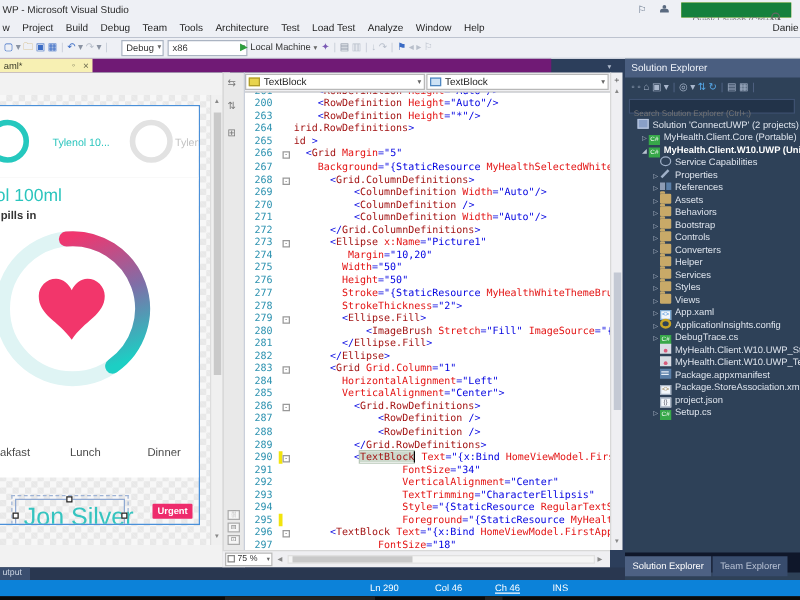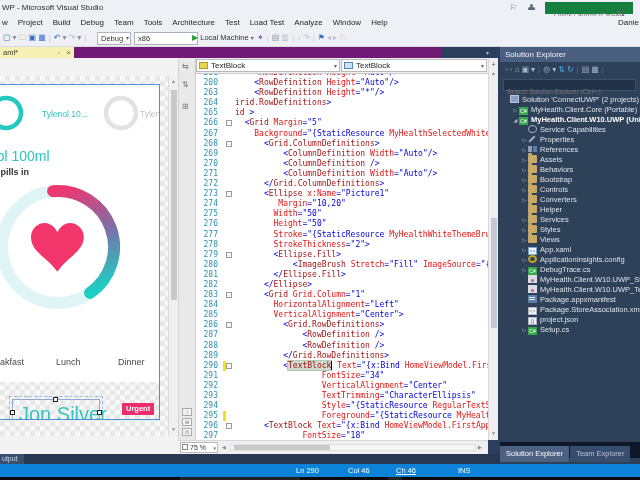--- a/index.html
+++ b/index.html
@@ -383,21 +383,21 @@
   </div>
 
   <div class="abs" id="output-bar">
     <span id="output-tab">utput</span>
   </div>
 
   <div class="abs" id="statusbar">
     <span class="sb-item" style="left:296px;">Ln 290</span>
     <span class="sb-item" style="left:348px;">Col 46</span>
     <span class="sb-item" style="left:396px;text-decoration:underline;">Ch 46</span>
-    <span class="sb-item" style="left:458px;">INS</span>
+    <span class="sb-item" style="left:442px;">INS</span>
   </div>
 
   <div class="abs" id="taskbar">
     <span class="tk-block" style="left:180px;width:120px;"></span>
     <span class="tk-block" style="left:388px;width:14px;"></span>
   </div>
 
 </div>
 
 </body></html>

